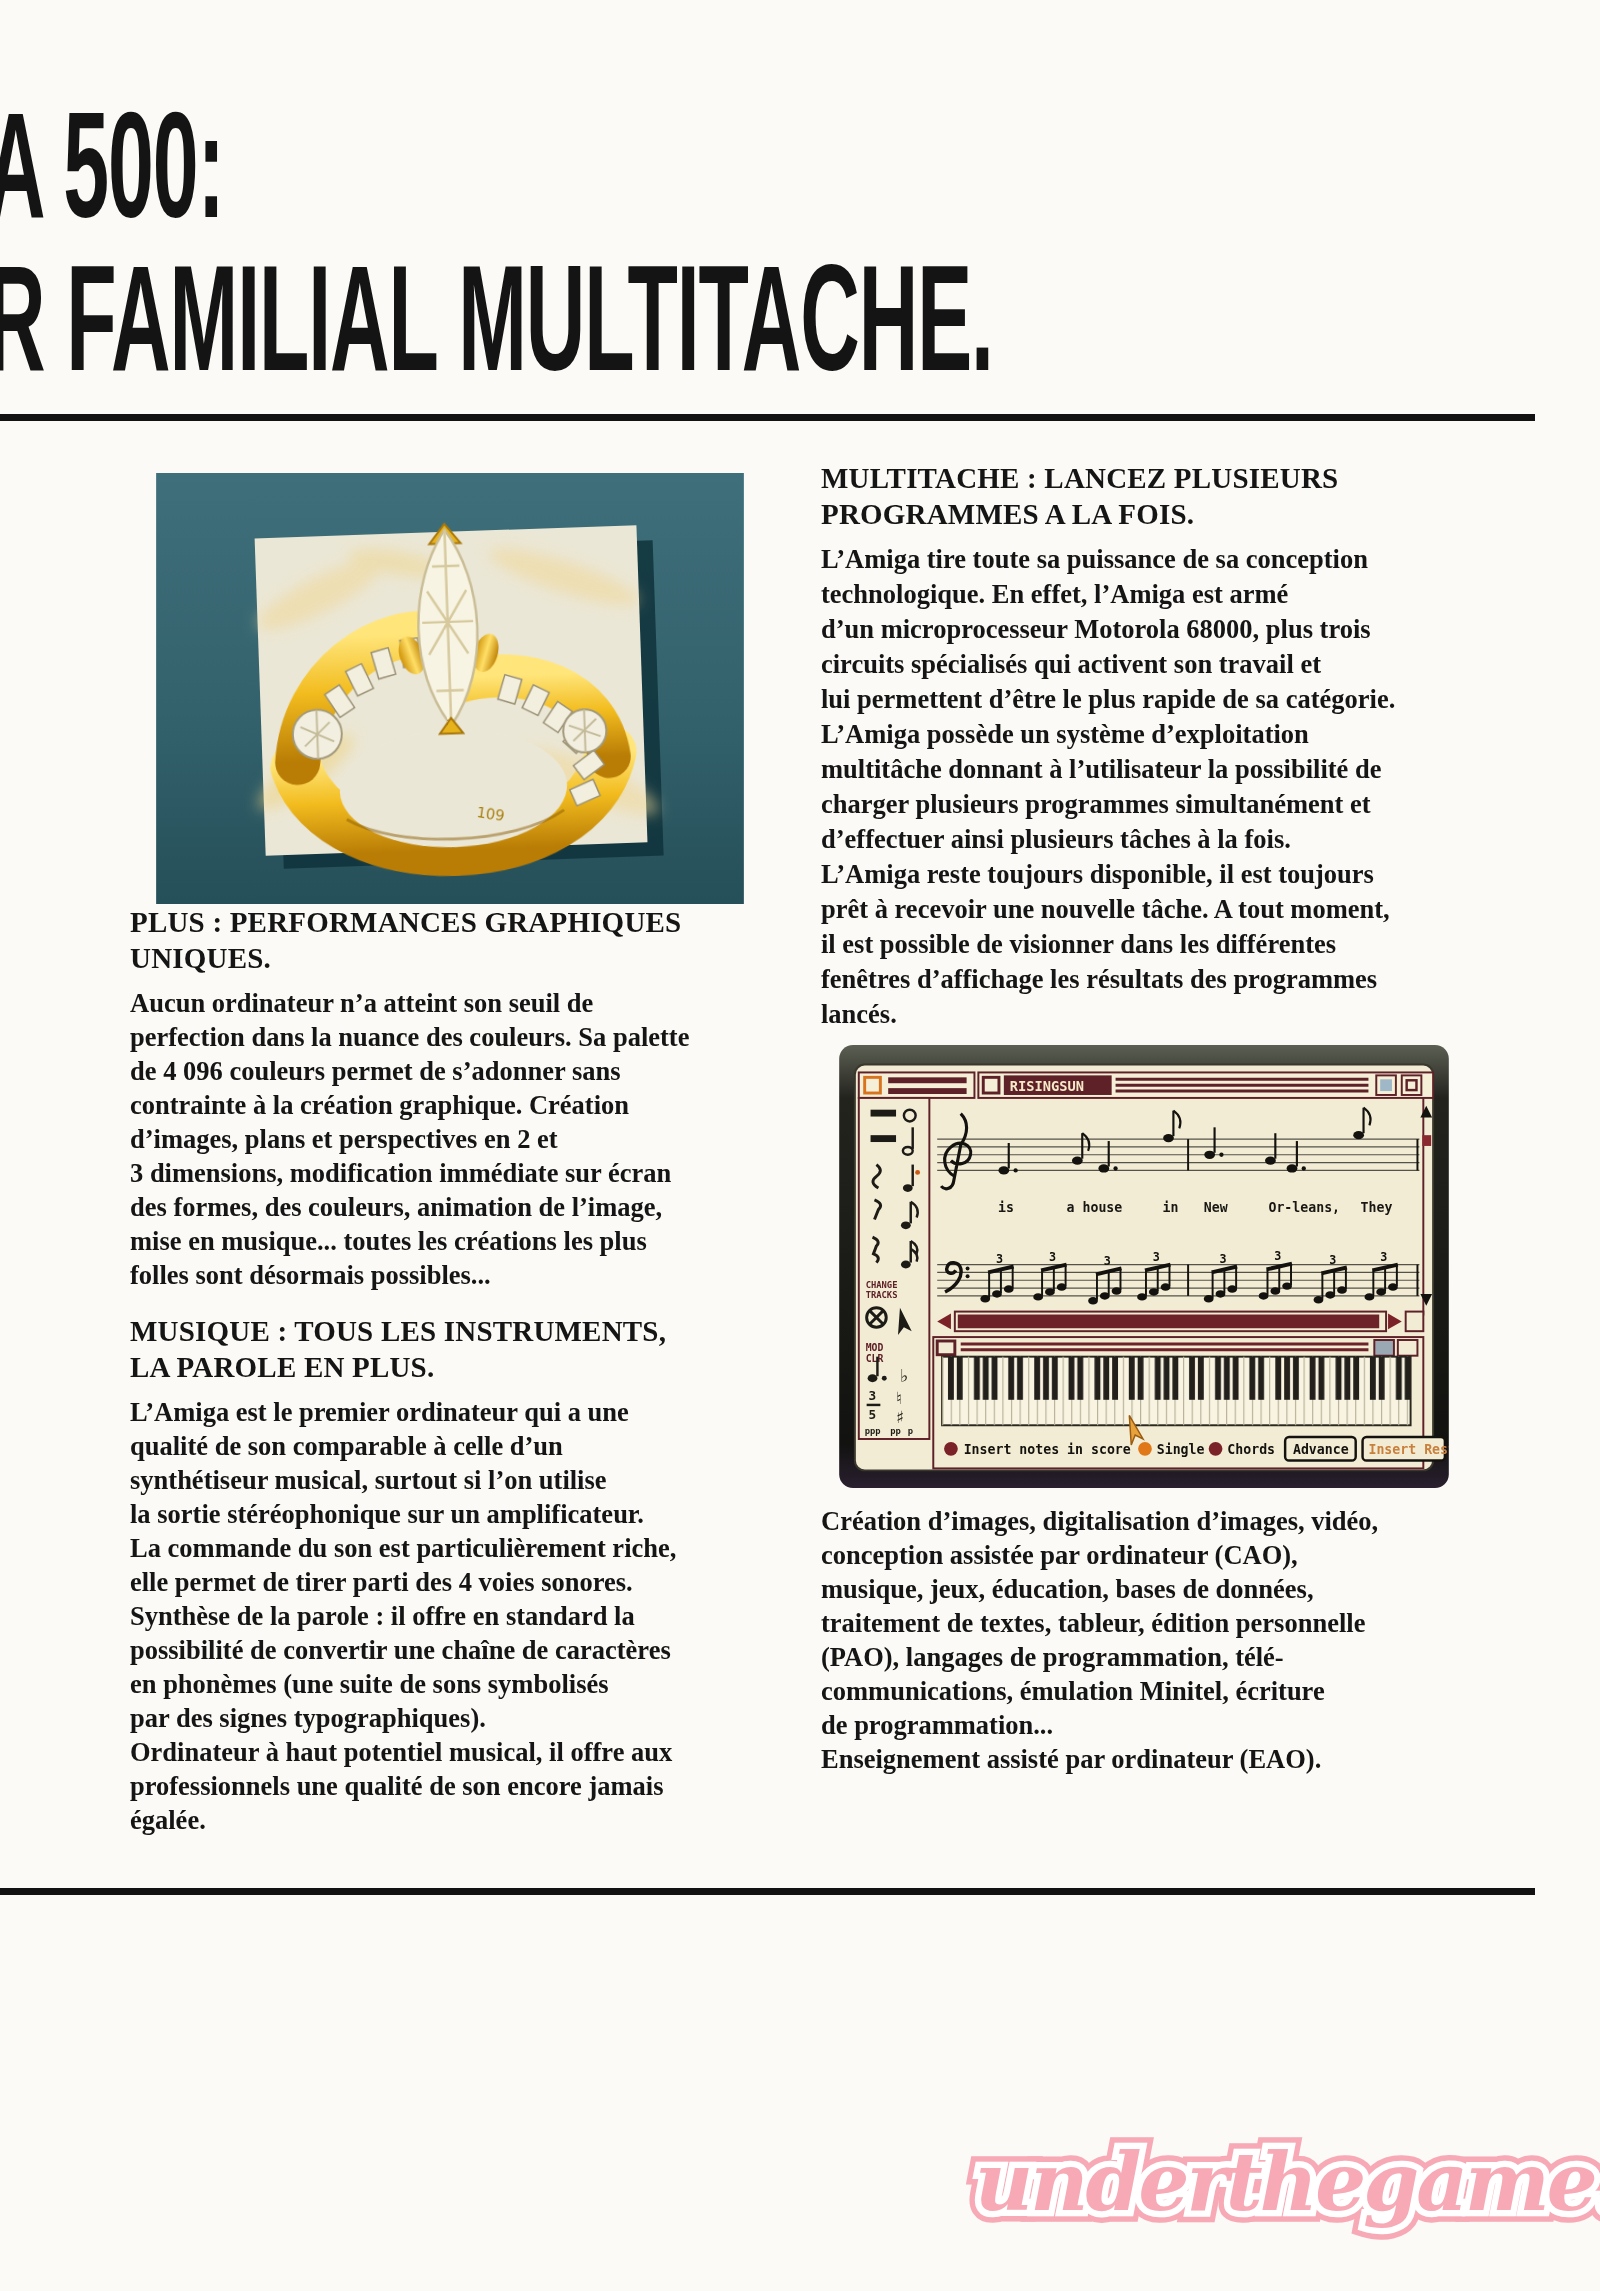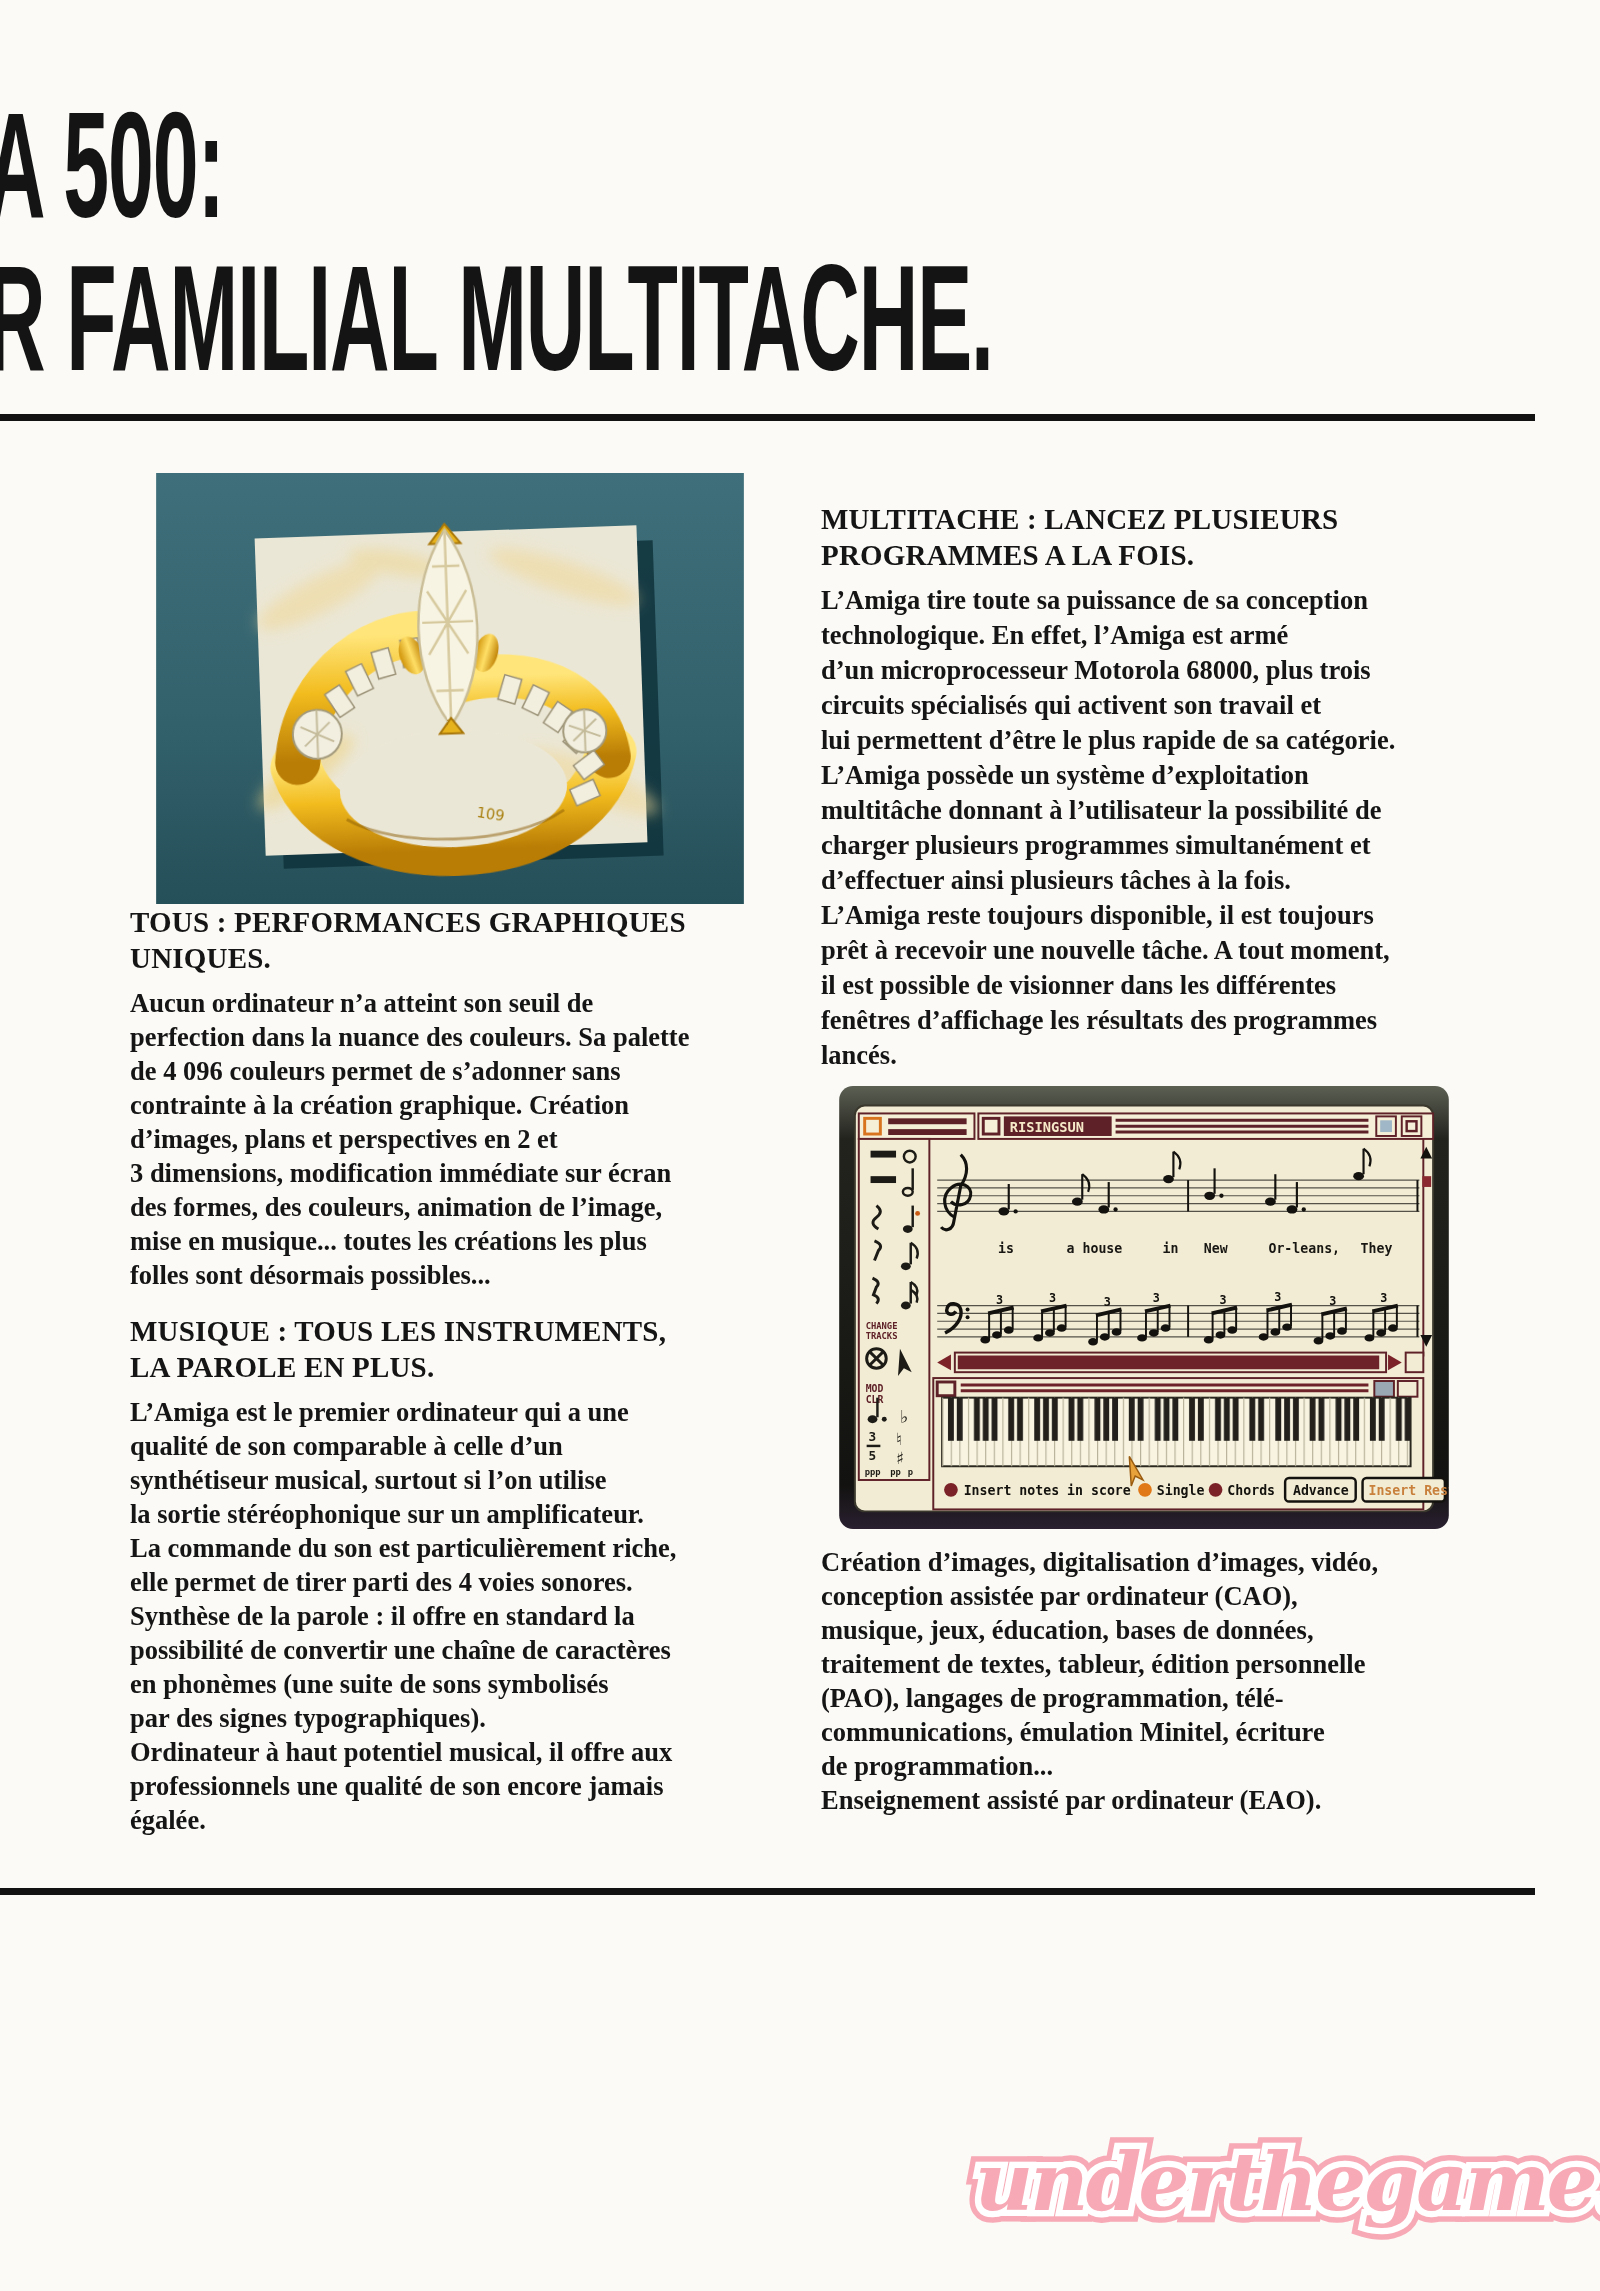--- a/index.html
+++ b/index.html
@@ -16,21 +16,21 @@
     transform:scaleX(0.55);transform-origin:left top;line-height:1;
   }
   .hl1{top:90px;}
   .hl2{top:243px;}
   .rule{position:absolute;left:0;height:6.9px;background:#121212;width:1535px;}
   .rule-top{top:414px;}
   .rule-bottom{top:1888px;}
   
   .col{position:absolute;width:651px;}
   .col-left{left:130px;top:473px;}
-  .col-right{left:821px;top:501px;}
+  .col-right{left:821px;top:460px;}
   h3.sect{
     font-size:29px;line-height:36px;margin:0 0 9.8px 0;
     font-weight:bold;white-space:pre-line;letter-spacing:0.2px;
   }
   p.body{
     font-size:26.5px;line-height:34px;margin:0 0 0 0;
     white-space:pre-line;
     font-weight:bold;
   }
   .gap-after-fig{margin-top:25.5px;}
@@ -128,21 +128,21 @@
           <ellipse cx="262" cy="185" rx="12" ry="20" fill="url(#goldG2)" transform="rotate(-18 262 185)"></ellipse>
           <ellipse cx="338" cy="185" rx="12" ry="20" fill="url(#goldG2)" transform="rotate(18 338 185)"></ellipse>
           <path d="M 300 58 C 338 112 342 200 300 258 C 258 200 262 112 300 58 Z" fill="#f8f4e3" stroke="#c9bd96" stroke-width="2.5"></path>
           <path d="M 300 58 L 300 258 M 280 120 L 320 185 M 320 120 L 280 185 M 274 152 L 326 152 M 286 95 L 314 95 M 286 222 L 314 222" stroke="#d6c99e" stroke-width="2.5" fill="none"></path>
           <polygon points="300,250 312,266 288,266" fill="#e7b31d" stroke="#a8770a" stroke-width="2"></polygon>
         </g>
       </g>
     </g>
   </svg>
 
-  <h3 class="sect gap-after-fig">TOUS : PERFORMANCES GRAPHIQUES
+  <h3 class="sect gap-after-fig">PLUS : PERFORMANCES GRAPHIQUES
 UNIQUES.</h3>
   <p class="body">Aucun ordinateur n’a atteint son seuil de
 perfection dans la nuance des couleurs. Sa palette
 de 4 096 couleurs permet de s’adonner sans
 contrainte à la création graphique. Création
 d’images, plans et perspectives en 2 et
 3 dimensions, modification immédiate sur écran
 des formes, des couleurs, animation de l’image,
 mise en musique... toutes les créations les plus
 folles sont désormais possibles...</p>

